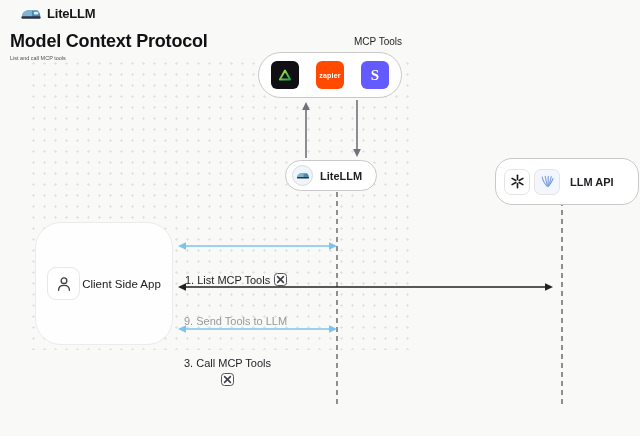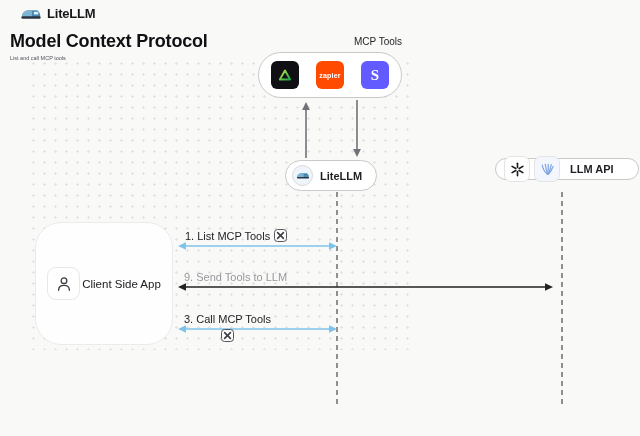--- a/index.html
+++ b/index.html
@@ -40,35 +40,35 @@
   .tool-dark { background:#101014; }
   .tool-zapier { background:#ff4a00; }
   .zapier-word { color:#fff; font-size:7px; font-weight:700; letter-spacing:0.2px; }
   .tool-stripe { background:#635bff; }
   .stripe-letter { color:#fff; font-size:15px; font-weight:700; font-family:"Liberation Serif","DejaVu Serif",serif; }
 
   .litellm-node { left:285px; top:160px; width:92px; height:31px; border-radius:16px; padding-left:6px; gap:7px; }
   .litellm-icon { width:21px; height:21px; border-radius:50%; border:1px solid #d9d9d9;
                   background:#eef5fb; display:flex; align-items:center; justify-content:center; flex:0 0 auto; }
 
-  .llmapi-node { left:495px; top:158px; width:144px; height:22px; border-radius:17px; padding-left:8px; gap:4px; }
+  .llmapi-node { left:495px; top:158px; width:144px; height:47px; border-radius:17px; padding-left:8px; gap:4px; }
   .provider-sq { width:26px; height:26px; border-radius:7px; border:1px solid #e4e4e4; background:#fff;
                  display:flex; align-items:center; justify-content:center; flex:0 0 auto; }
   .provider-blue { background:#f3f7fd; }
   .llmapi-label { margin-left:6px; }
 
   .client-node { left:35px; top:222px; width:138px; height:123px; border-radius:26px;
                  background:#fefefe; border:1.5px solid #ebebeb; justify-content:center; gap:2px; }
   .client-icon-box { width:33px; height:33px; border-radius:9px; border:1px solid #e7e7e7; background:#fff;
                      display:flex; align-items:center; justify-content:center; flex:0 0 auto; }
   .client-label { font-size:11.5px; font-weight:500; color:#202024; white-space:nowrap; }
 
   
   .msg { position:absolute; display:flex; align-items:center; gap:4px; z-index:2;
-         font-size:11px; font-weight:500; color:#1f1f23; white-space:nowrap; }
+         font-size:11px; font-weight:500; color:#1f1f23; white-space:nowrap;margin-top:44px; }
   .msg-1 { left:185px; top:229px; }
   .msg-2 { left:184px; top:271px; color:#98989d; }
   .msg-3 { left:184px; top:313px;flex-direction:column; }
   .tools-badge { display:inline-flex; align-items:center; justify-content:center;
                  width:13px; height:13px; border:1.2px solid #55555a; border-radius:3.5px; background:#fbfbfb; }
 </style>
 </head>
 <body>
 
 <div class="canvas">

